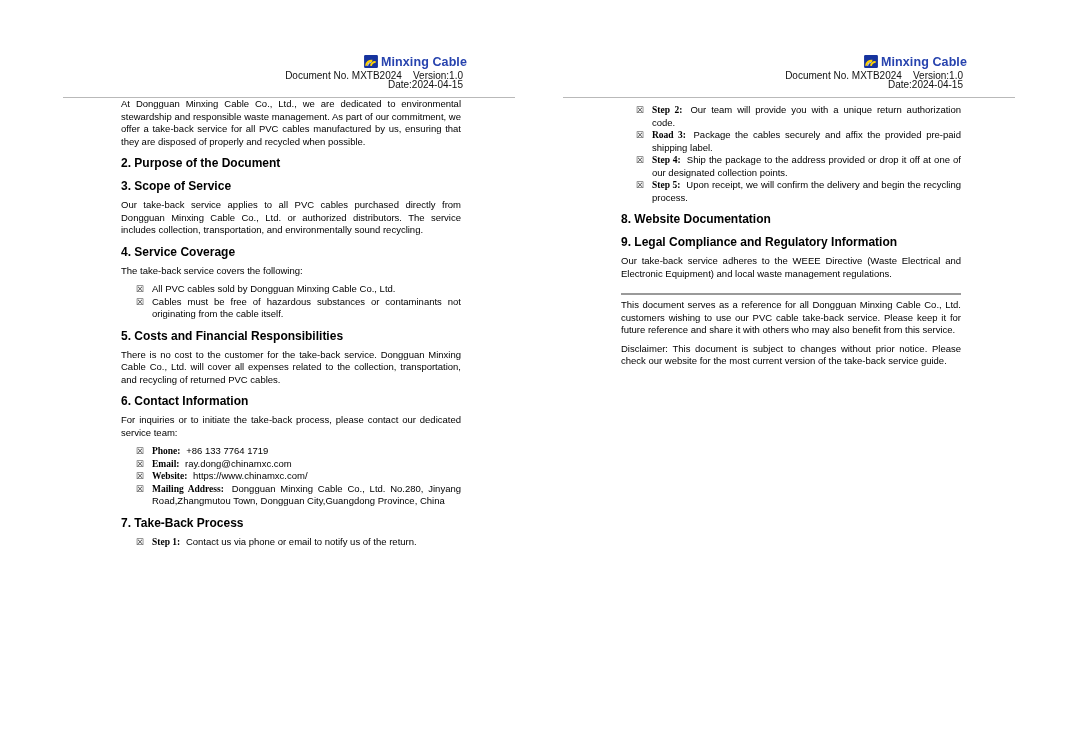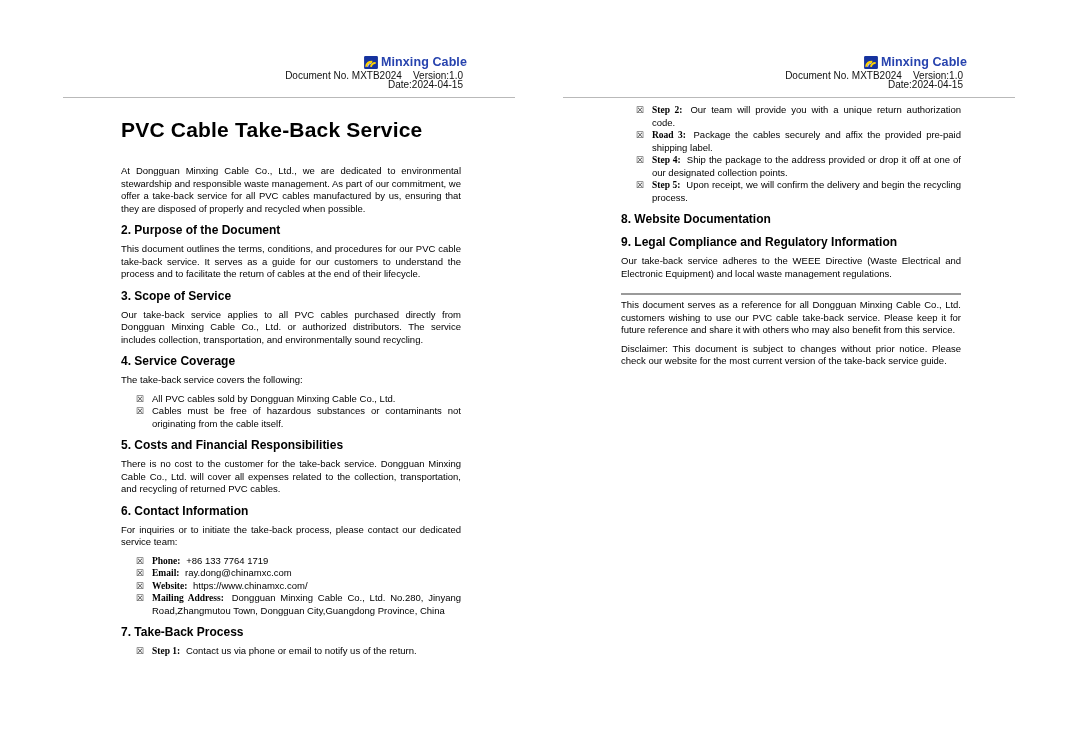--- a/index.html
+++ b/index.html
@@ -4,21 +4,21 @@
 <style>
   * { margin:0; padding:0; box-sizing:border-box; }
   html,body { width:1080px; height:735px; background:#ffffff; overflow:hidden;
               font-family:"Liberation Sans", sans-serif; color:#000; }
   .page { position:absolute; top:55px; width:452px; }
   .page.left  { left:63px; }
   .page.right { left:563px; }
 
   
   .page-header { display:flex; flex-direction:column; align-items:flex-end; padding-right:52px; }
-  .header-brand { display:flex; align-items:center; gap:3px; margin-right:-4px; margin-bottom:2px; }
+  .header-brand { display:flex; gap:3px; margin-right:-4px; margin-bottom:2px; }
   .brand-icon { width:14px; height:13px; display:block; }
   .brand-name { font-size:12.5px; font-weight:bold; color:#2743ae; letter-spacing:0.1px; }
   .header-meta { font-size:10px; line-height:9px; color:#111; white-space:pre; }
   .header-rule { border:none; border-top:1px solid #b9b9b9; margin-top:8px; width:100%; }
 
   
   .page-body { padding:0 54px 0 58px; }
   .doc-title { font-size:21px; line-height:25px; font-weight:bold; margin:19px 0 23px; letter-spacing:0.2px; }
   h2.sec { font-size:12px; line-height:15px; font-weight:bold; margin:8px 0 5px; }
   p.body { font-size:9.5px; line-height:12.5px; text-align:justify; margin:0 0 6px; }
@@ -45,26 +45,24 @@
         </svg>
       </span>
       <span class="brand-name">Minxing Cable</span>
     </div>
     <div class="header-meta">Document No. MXTB2024    Version:1.0</div>
     <div class="header-meta">Date:2024-04-15</div>
   </div>
   <hr class="header-rule">
 
   <div class="page-body">
-    <div class="doc-title">PVC Cable Take-Back Service</div>
 
     <p class="body">At Dongguan Minxing Cable Co., Ltd., we are dedicated to environmental stewardship and responsible waste management. As part of our commitment, we offer a take-back service for all PVC cables manufactured by us, ensuring that they are disposed of properly and recycled when possible.</p>
 
     <h2 class="sec">2. Purpose of the Document</h2>
-    <p class="body">This document outlines the terms, conditions, and procedures for our PVC cable take-back service. It serves as a guide for our customers to understand the process and to facilitate the return of cables at the end of their lifecycle.</p>
 
     <h2 class="sec">3. Scope of Service</h2>
     <p class="body">Our take-back service applies to all PVC cables purchased directly from Dongguan Minxing Cable Co., Ltd. or authorized distributors. The service includes collection, transportation, and environmentally sound recycling.</p>
 
     <h2 class="sec">4. Service Coverage</h2>
     <p class="body tight">The take-back service covers the following:</p>
     <ul class="blist">
       <li>
         <span class="blt">☒</span>
         <span>All PVC cables sold by Dongguan Minxing Cable Co., Ltd.</span>

